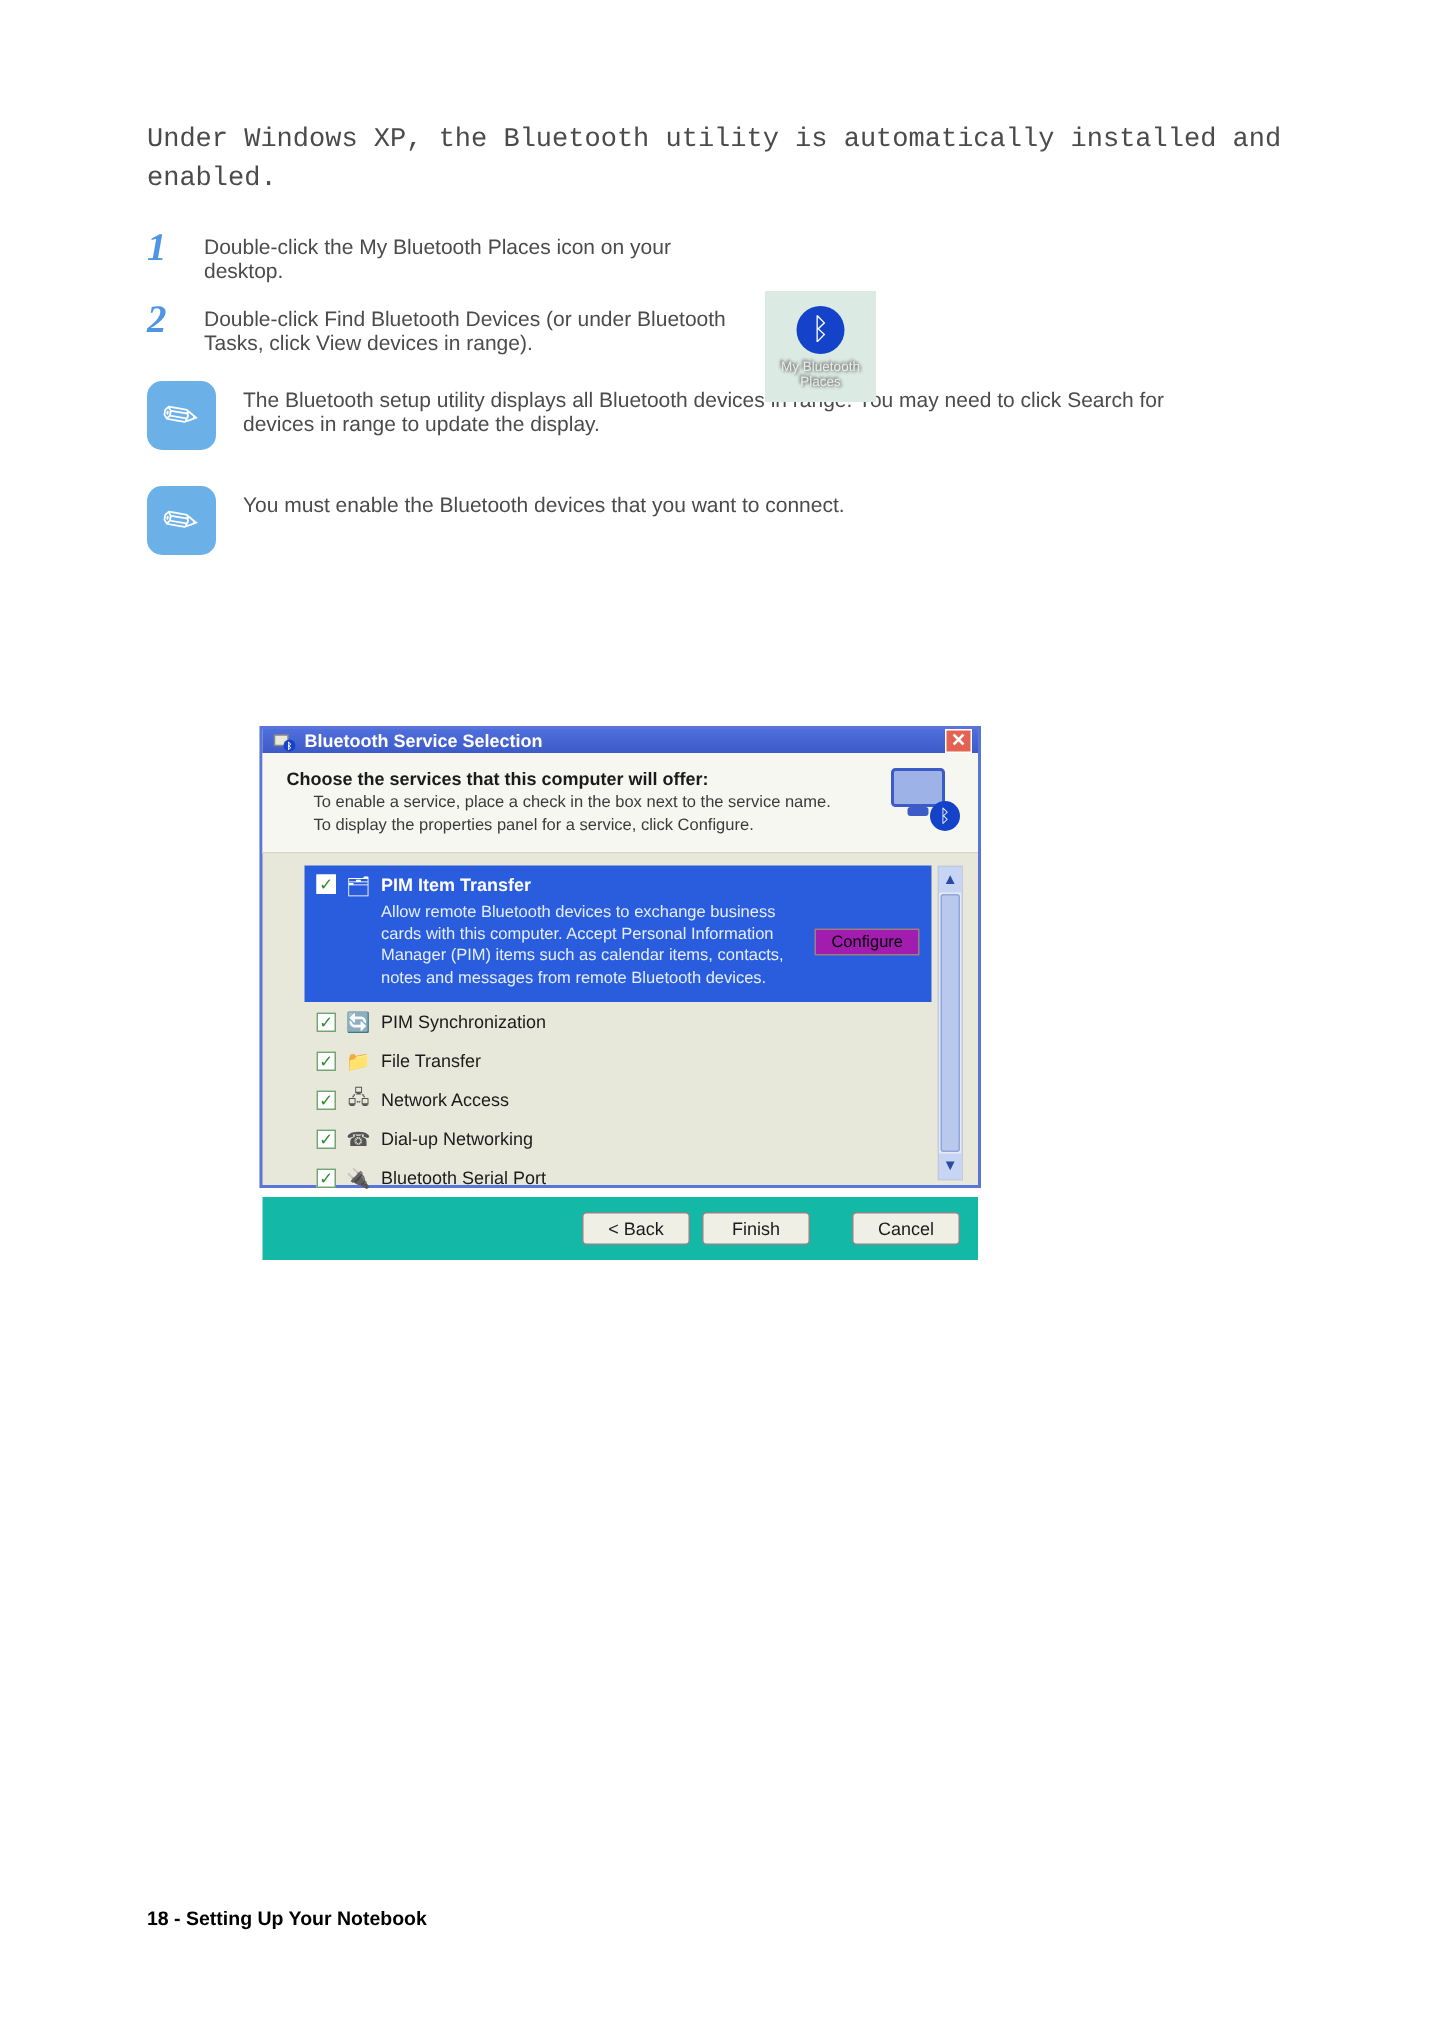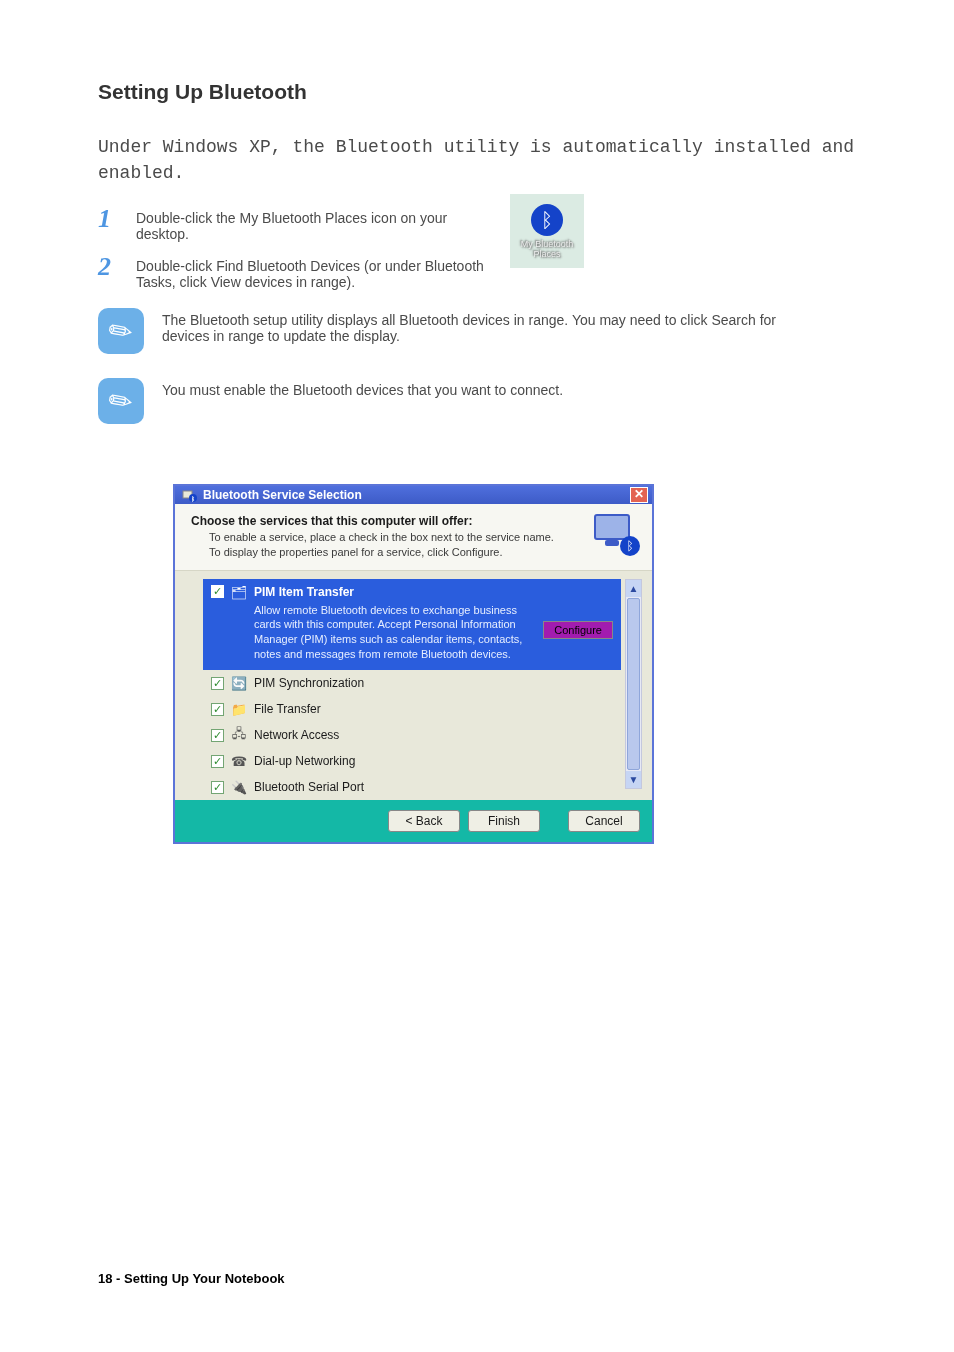--- a/index.html
+++ b/index.html
@@ -77,21 +77,21 @@
   }
   .note-icon { color:#fff; font-size:28px; transform: rotate(-35deg); }
   .note-text { font-size: 14px; color:#4b4b4b; max-width: 640px; padding-top:4px; }
 
   
   .dialog {
     position: absolute;
     left: 173px;
     top: 484px;
     width: 481px;
-    height: 360px;
+    height: 308px;
     border: 2px solid #5b74d8;
     background: #e8e8da;
     display:flex; flex-direction:column;
   }
   .dlg-title {
     height: 24px;
     background: linear-gradient(#4f6fdd, #3d5bc7);
     display:flex; align-items:center;
     padding: 0 4px 0 6px;
     color:#fff;
@@ -230,21 +230,20 @@
     bottom: 66px;
     font-size: 13px;
     font-weight: bold;
     color:#000000;
   }
 </style>
 </head>
 <body>
 
 <div class="page">
-  <h2 class="section-title">Setting Up Bluetooth</h2>
   <p class="body-text">Under Windows XP, the Bluetooth utility is automatically installed and enabled.</p>
 
   <div class="steps-block">
     <div class="step-row">
       <div class="step-num">1</div>
       <div class="step-text">Double-click the My Bluetooth Places icon on your desktop.</div>
     </div>
     <div class="step-row">
       <div class="step-num">2</div>
       <div class="step-text">Double-click Find Bluetooth Devices (or under Bluetooth Tasks, click View devices in range).</div>

